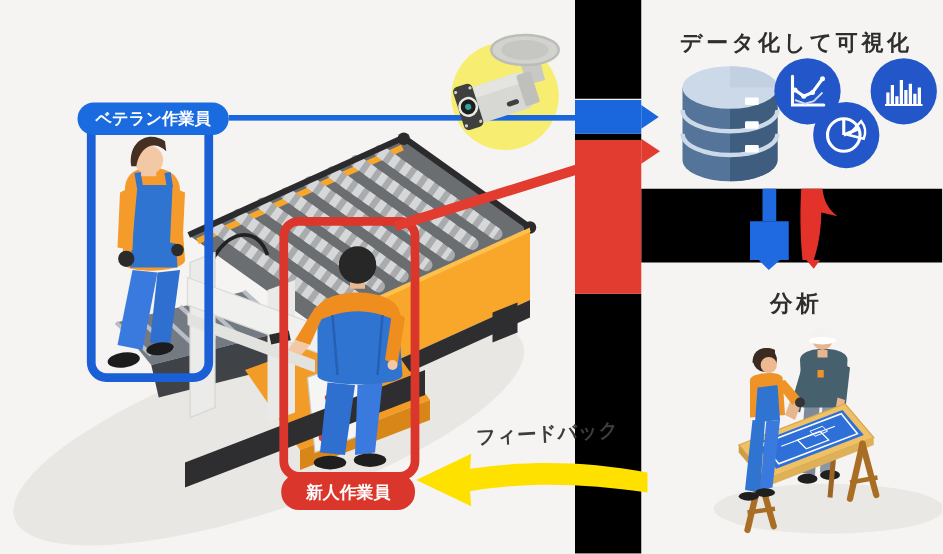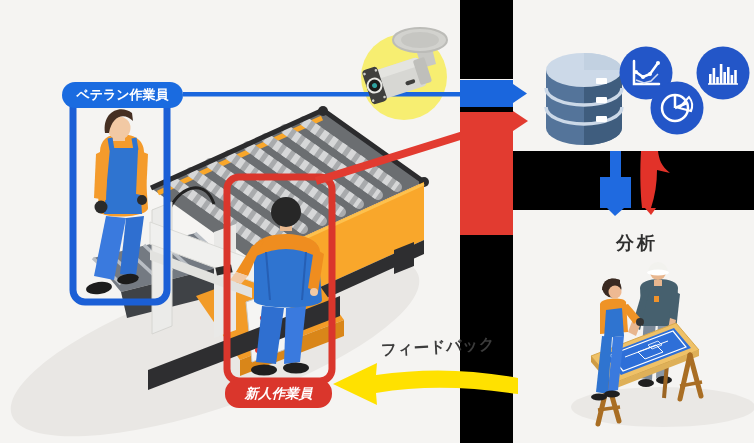--- a/index.html
+++ b/index.html
@@ -8,21 +8,21 @@
   .stage svg{position:absolute;left:0;top:0;}
   .t{position:absolute;font-weight:800;color:#2e2e2e;white-space:nowrap;}
   .title-detect{left:108px;top:23px;font-size:17.5px;letter-spacing:.5px;}
   .title-vis{left:544px;top:22px;font-size:17.5px;letter-spacing:3px;}
   .title-ana{left:616px;top:231px;font-size:18px;letter-spacing:3px;}
   .feedback{left:381px;top:340px;font-size:15.5px;letter-spacing:.5px;color:#3c3c3c;
             transform:rotate(-3deg);transform-origin:left center;}
   .pill{position:absolute;display:flex;align-items:center;justify-content:center;
         color:#fff;font-weight:700;border-radius:14px;}
   .pill-vet{left:62px;top:82px;width:121px;height:26px;background:#1a6be0;font-size:13px;}
-  .pill-new{left:225px;top:379px;width:107px;height:29px;background:#da362c;font-size:13.5px;font-style:italic;}
+  .pill-new{left:225px;top:379px;width:107px;height:29px;background:#da362c;font-size:13.5px;}
 </style>
 </head>
 <body>
 
 <div class="stage">
 
 <svg width="754" height="443" viewBox="0 0 754 443">
 
   <ellipse cx="215" cy="345" rx="215" ry="62" fill="#e9e7e4" transform="rotate(-19 215 345)"></ellipse>
   <ellipse cx="663" cy="407" rx="92" ry="20" fill="#eae8e5"></ellipse>
@@ -270,20 +270,21 @@
     <polygon points="607,208 624,208 615,216"></polygon>
   </g>
   <g fill="#e23229">
     <path d="M641,151 L658,151 C659,159 661,166 670,173 L657,170 C657,183 655,196 651,208 L642,208 C640,188 640,168 641,151 Z"></path>
     <polygon points="645,208 656,208 651,215"></polygon>
   </g>
 
   <path d="M377,363 L333,384 L377,405 L376,393 C425,385 468,387 518,394 L518,378 C468,369 425,368 376,375 Z" fill="#ffe100"></path>
 </svg>
 
+  <div class="t title-vis">データ化して可視化</div>
   <div class="t title-ana">分析</div>
   <div class="t feedback">フィードバック</div>
   <div class="pill pill-vet">
     <span>ベテラン作業員</span>
   </div>
   <div class="pill pill-new">
     <span>新人作業員</span>
   </div>
 </div>
 

